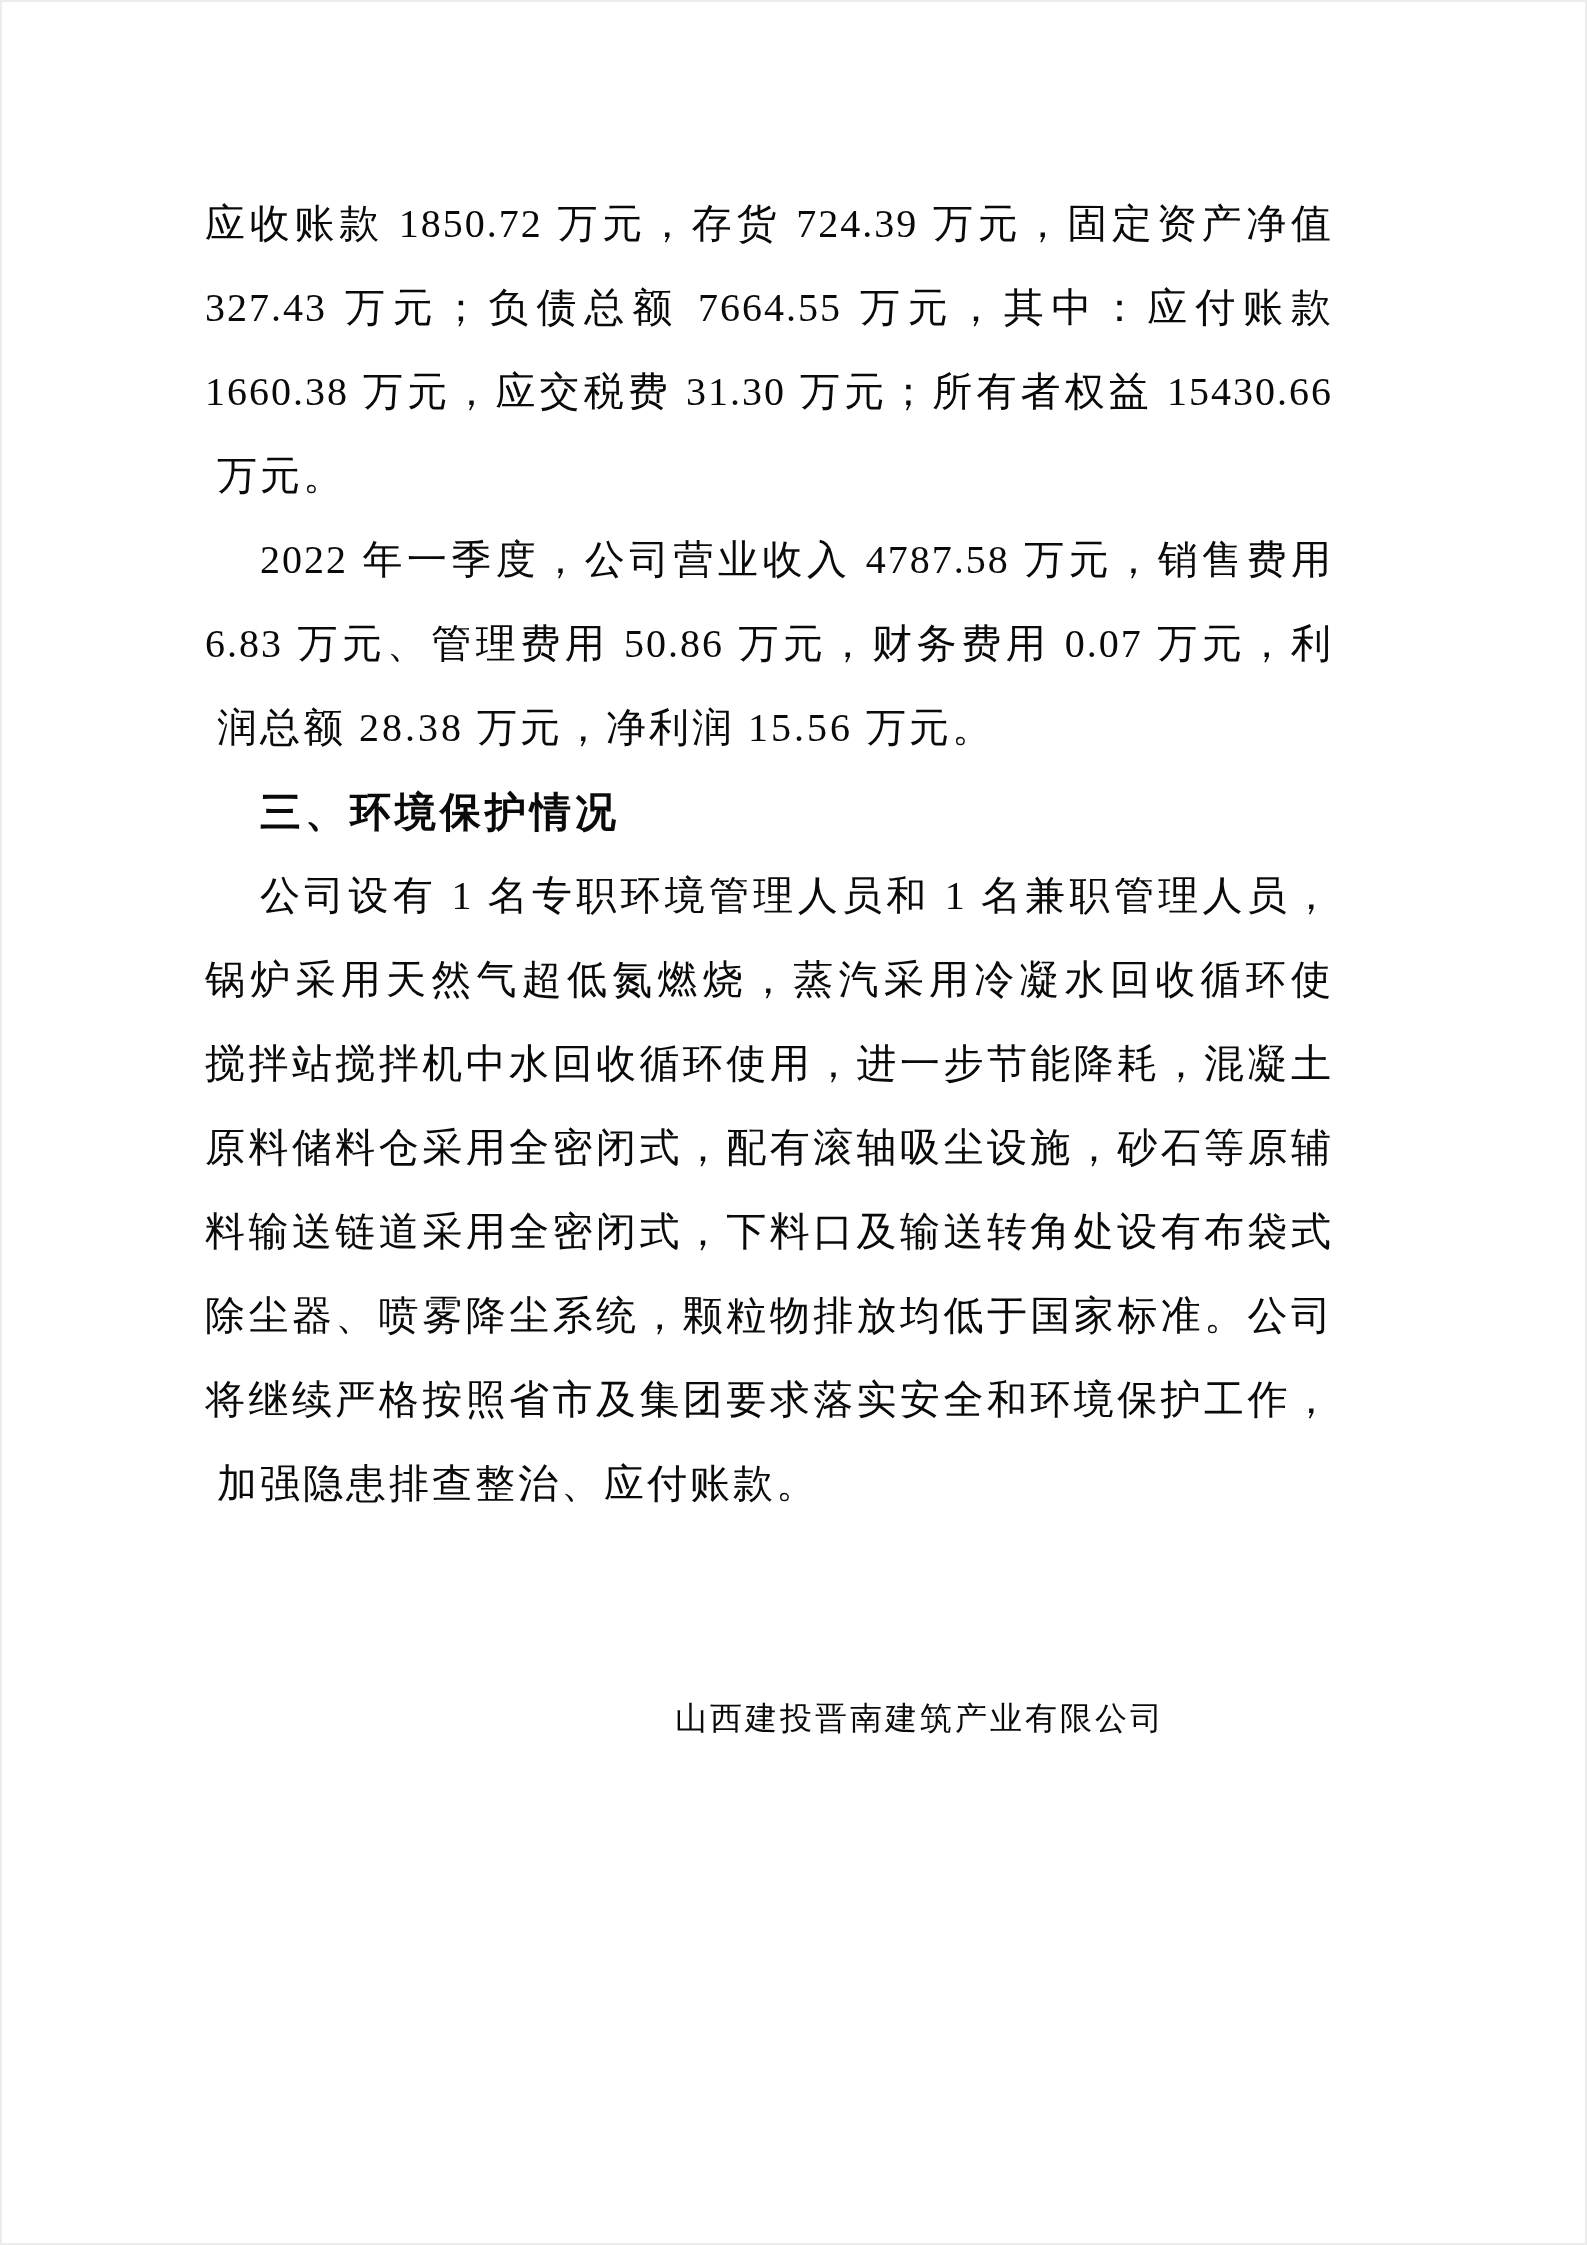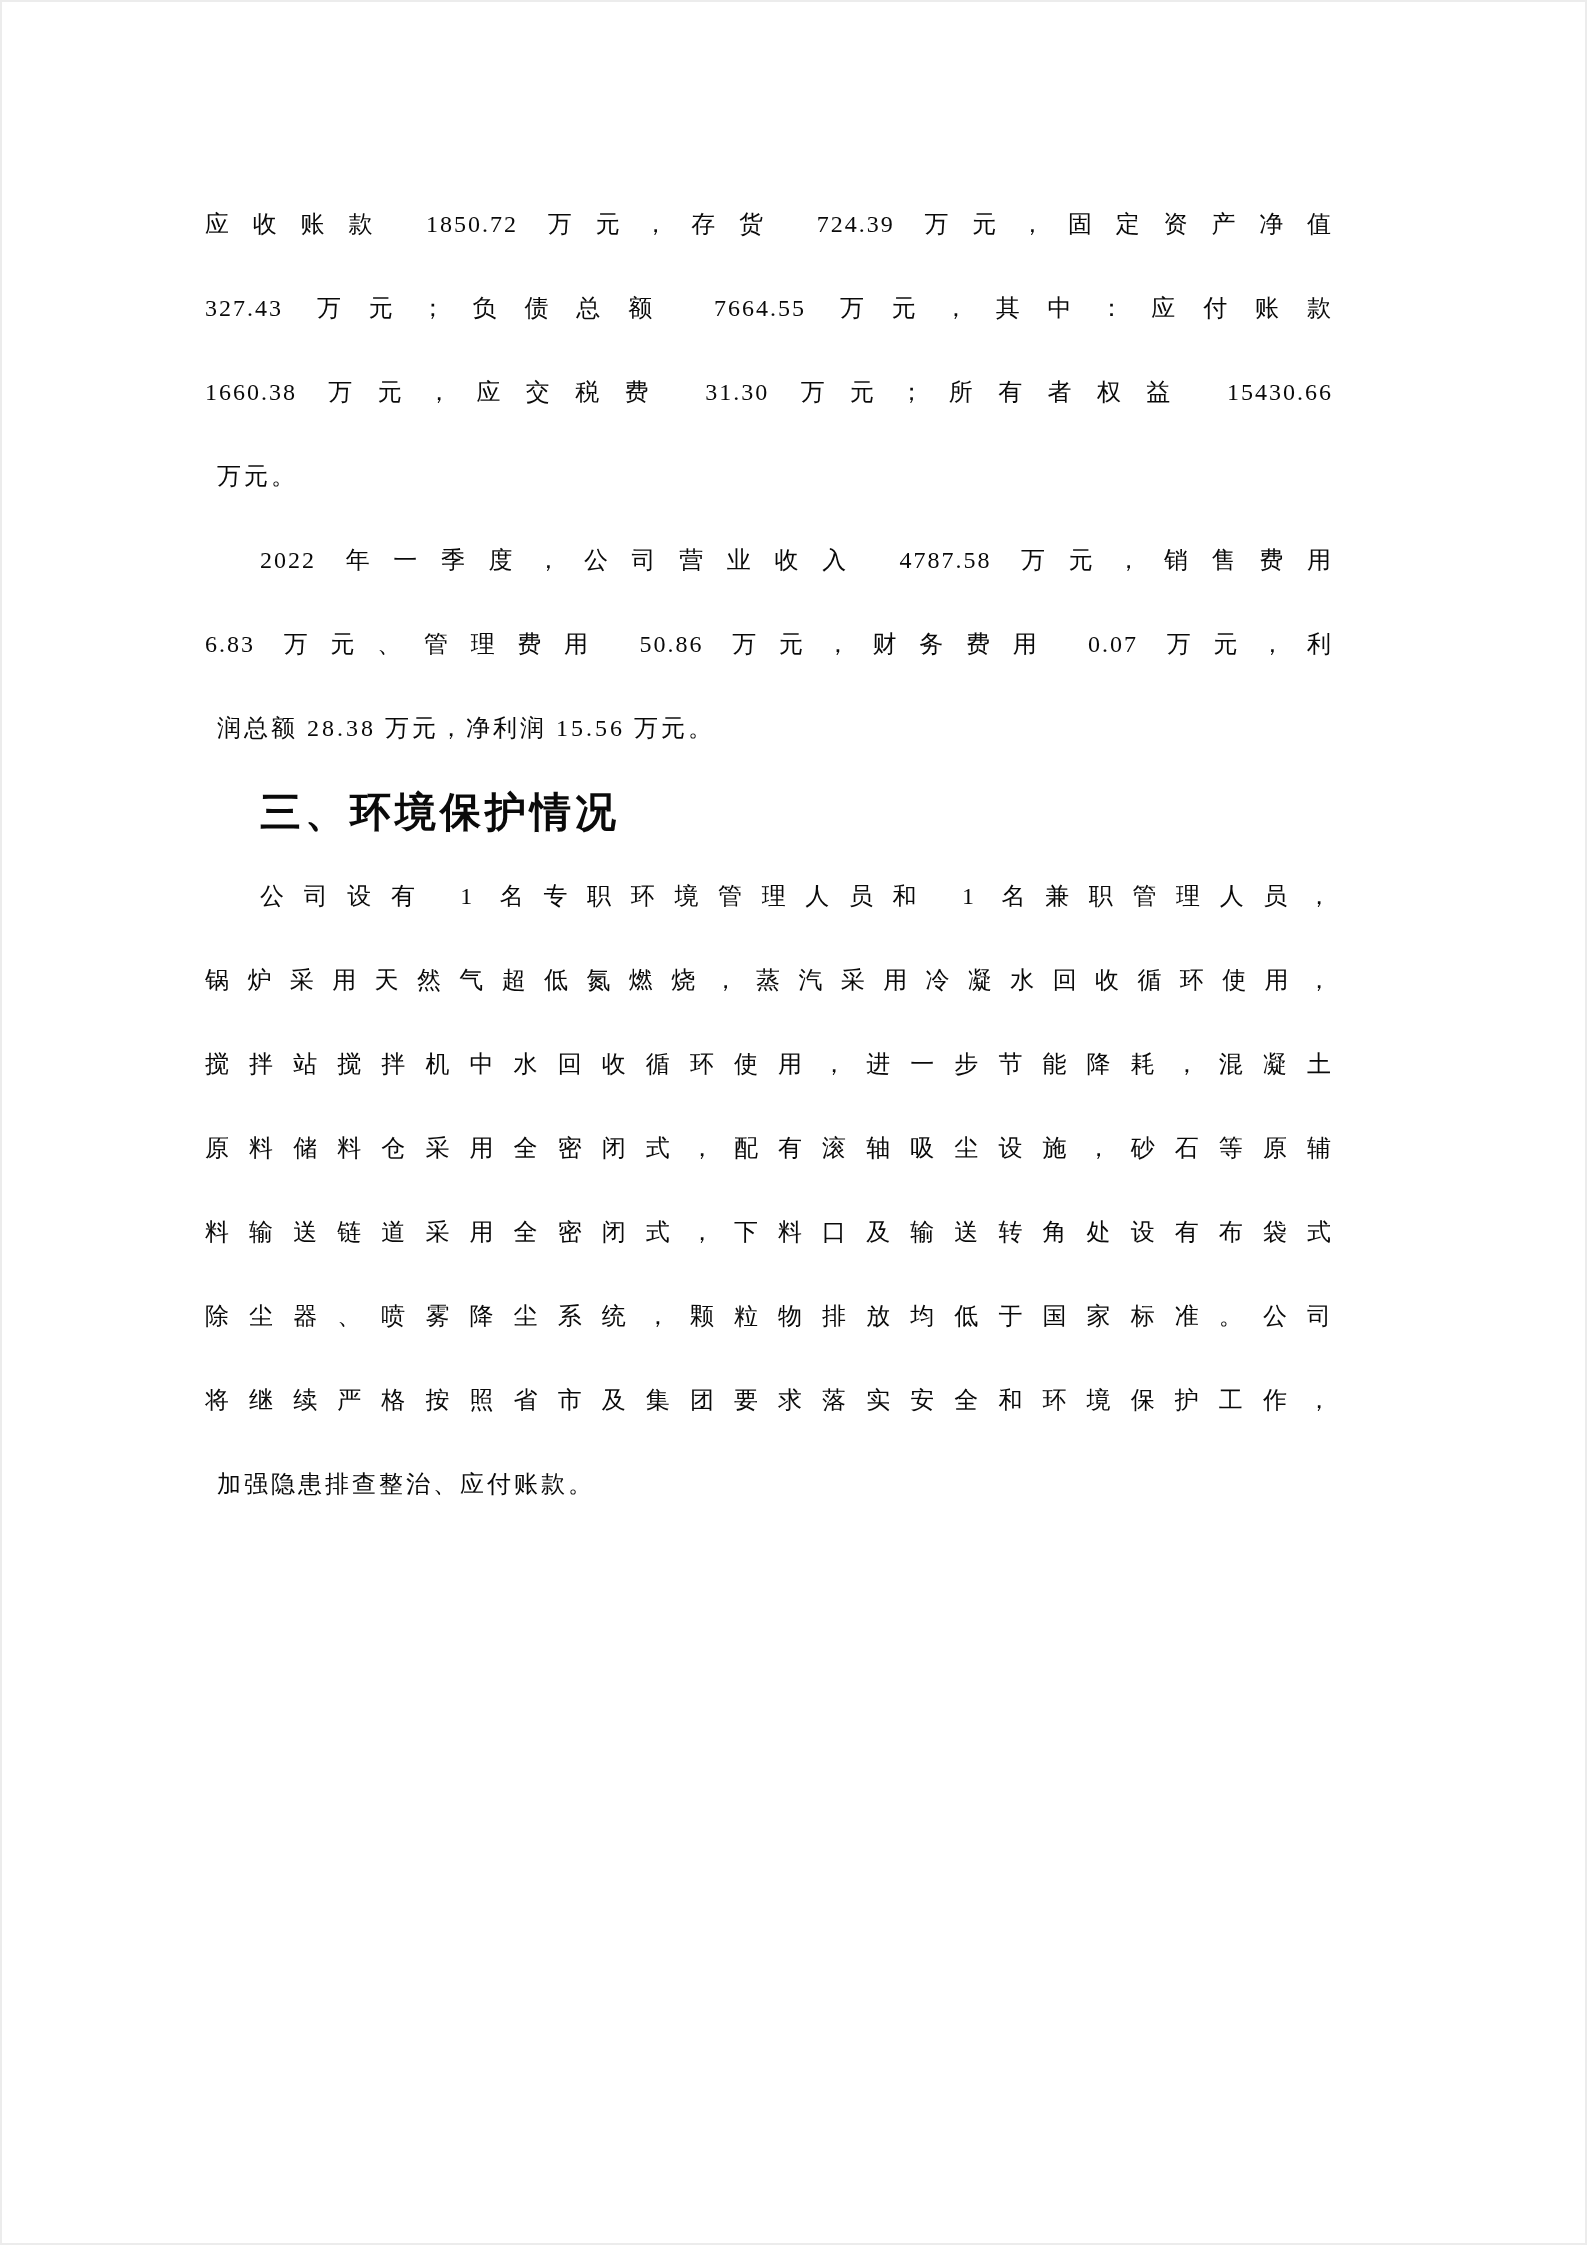--- a/index.html
+++ b/index.html
@@ -19,21 +19,21 @@
   }
   .content {
     position: absolute;
     left: 205px;
     top: 182px;
     width: 1128px;
   }
   .line {
     height: 84px;
     line-height: 84px;
-    font-size: 24px;
+    font-size: 40px;
     letter-spacing: 2px;
     overflow: hidden;
     white-space: nowrap;
   }
   
   .line.fill {
     white-space: normal;
     text-align: justify;
     text-align-last: justify;
   }
@@ -88,14 +88,15 @@
       <div class="line fill">锅炉采用天然气超低氮燃烧，蒸汽采用冷凝水回收循环使用，</div>
       <div class="line fill">搅拌站搅拌机中水回收循环使用，进一步节能降耗，混凝土</div>
       <div class="line fill">原料储料仓采用全密闭式，配有滚轴吸尘设施，砂石等原辅</div>
       <div class="line fill">料输送链道采用全密闭式，下料口及输送转角处设有布袋式</div>
       <div class="line fill">除尘器、喷雾降尘系统，颗粒物排放均低于国家标准。公司</div>
       <div class="line fill">将继续严格按照省市及集团要求落实安全和环境保护工作，</div>
       <div class="line end">加强隐患排查整治、应付账款。</div>
     </div>
 
   <div class="signature">
+    <div class="sig-line sig-company">山西建投晋南建筑产业有限公司</div>
   </div>
 </div>
 
 </body></html>

